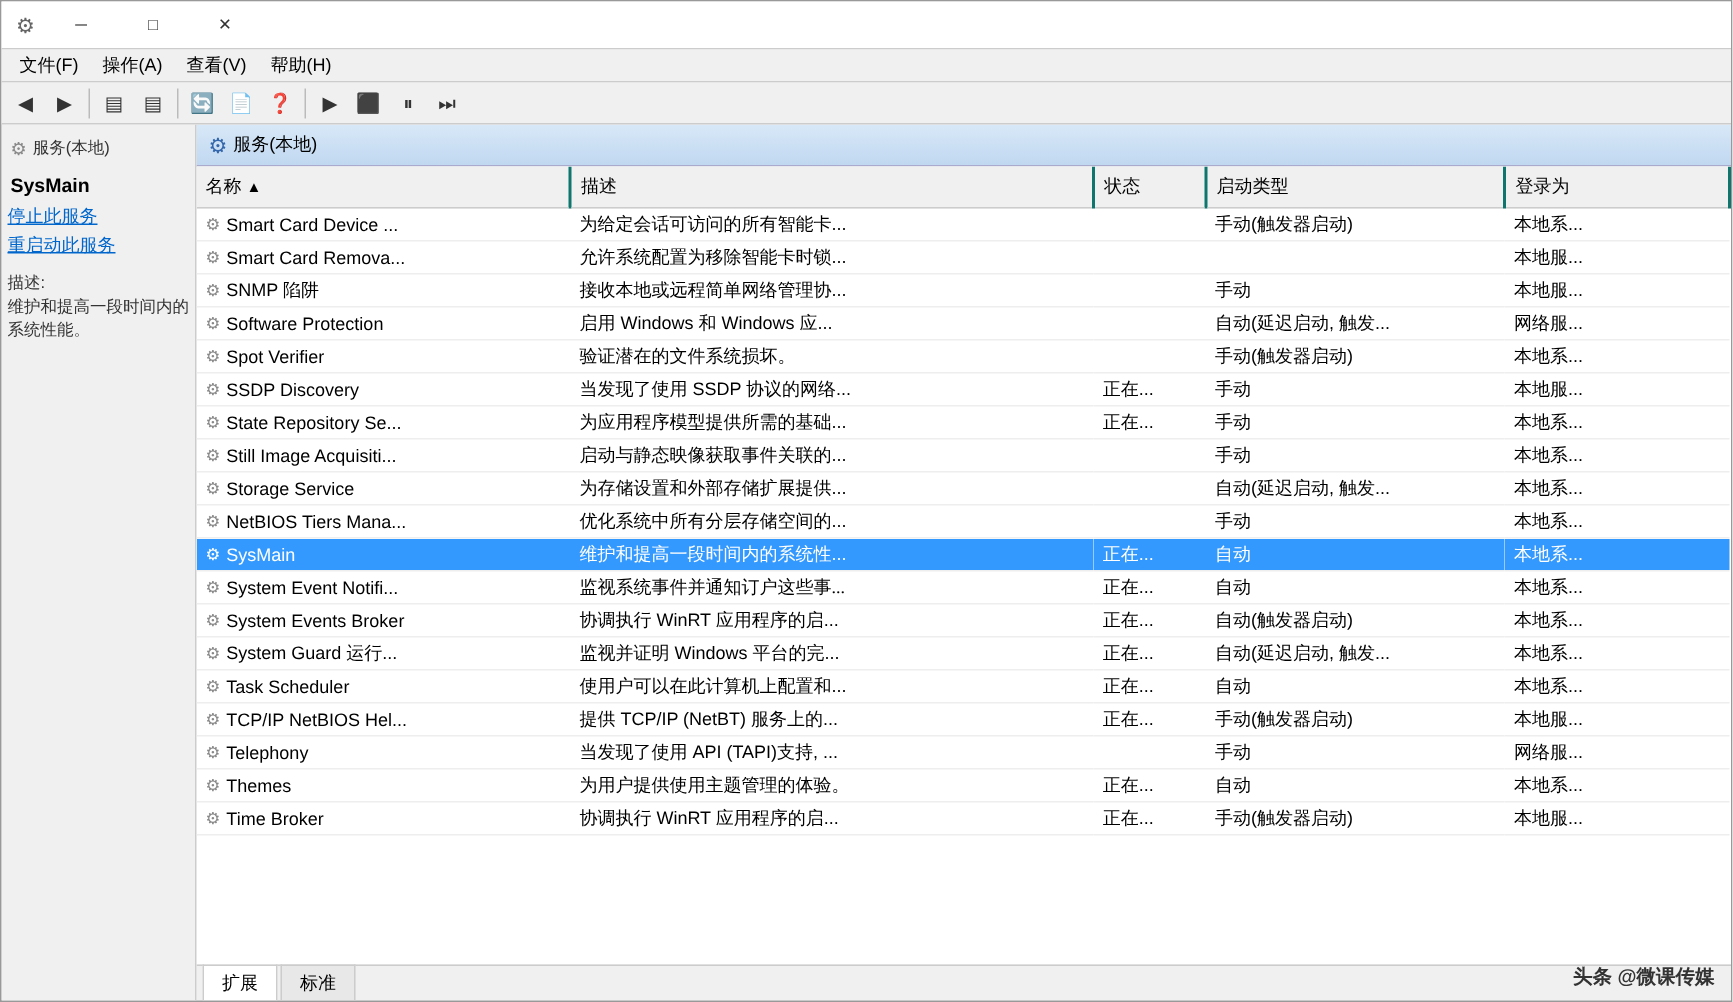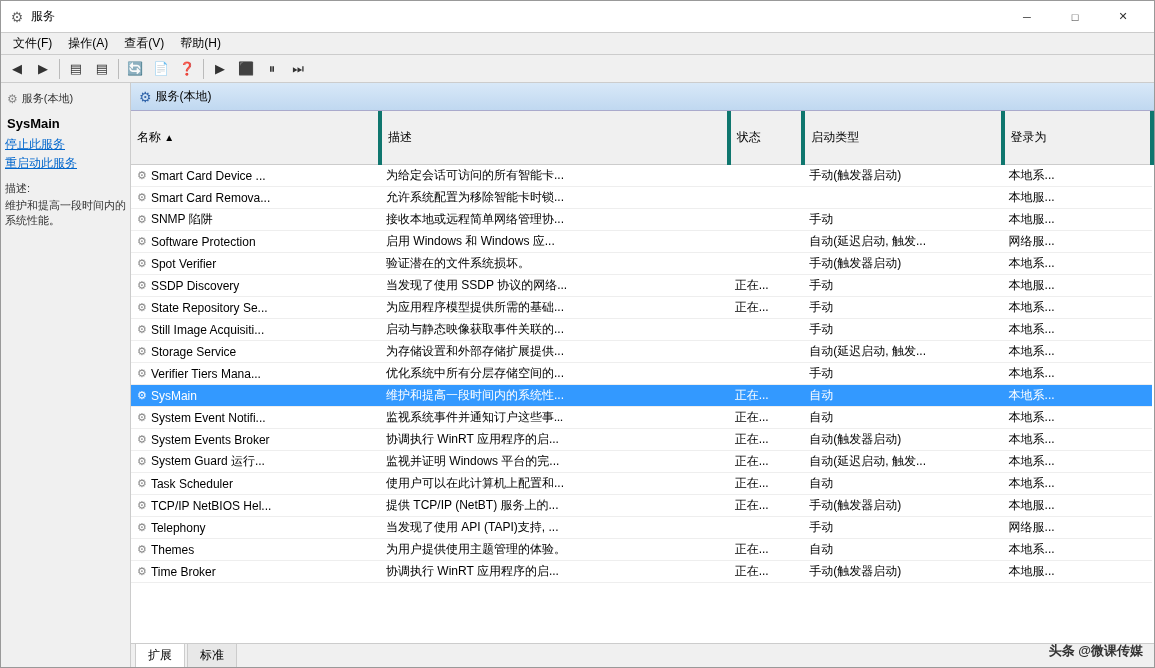--- a/index.html
+++ b/index.html
@@ -167,24 +167,24 @@
       width: 100%;
       border-collapse: collapse;
     }
 
     .services-table thead tr {
       background: #f0f0f0;
       border-bottom: 1px solid #ccc;
     }
     .services-table thead th {
       text-align: left;
-      padding: 18px 6px;
+      padding: 5px 6px;
       font-size: 12px;
       font-weight: normal;
-      border-right: 4px solid #0f766e;
+      border-right: 2px solid #0f766e;
       cursor: pointer;
       white-space: nowrap;
       user-select: none;
     }
     .col-name { width: 200px; }
     .col-desc { width: 280px; }
     .col-status { width: 60px; }
     .col-startup { width: 160px; }
     .col-login { width: 120px; }
 
@@ -248,21 +248,20 @@
     
     .sort-arrow { font-size: 10px; }
   </style>
 </head>
 <body>
 
 <div class="window">
 
   <div class="title-bar">
     <div class="title-bar-icon">⚙</div>
-    <div class="title-bar-text">服务</div>
     <div class="title-bar-buttons">
       <button class="title-btn">─</button>
       <button class="title-btn">□</button>
       <button class="title-btn close">✕</button>
     </div>
   </div>
 
   <div class="menu-bar">
     <div class="menu-item">文件(F)</div>
     <div class="menu-item">操作(A)</div>
@@ -425,21 +424,21 @@
                 </td>
                 <td style="width: 280px; max-width: 280px; overflow: hidden; text-overflow: ellipsis;">为存储设置和外部存储扩展提供...</td>
                 <td style="width: 60px;"></td>
                 <td style="width: 160px;">自动(延迟启动, 触发...</td>
                 <td style="width: 120px;">本地系...</td>
               </tr>
               <tr>
                 <td style="width: 200px;">
                   <div class="td-name">
                     <span class="row-icon">⚙</span>
-                    <span>Verifier Tiers Mana...</span>
+                    <span>NetBIOS Tiers Mana...</span>
                   </div>
                 </td>
                 <td style="width: 280px; max-width: 280px; overflow: hidden; text-overflow: ellipsis;">优化系统中所有分层存储空间的...</td>
                 <td style="width: 60px;"></td>
                 <td style="width: 160px;">手动</td>
                 <td style="width: 120px;">本地系...</td>
               </tr>
               <tr class="selected">
                 <td style="width: 200px;">
                   <div class="td-name">

